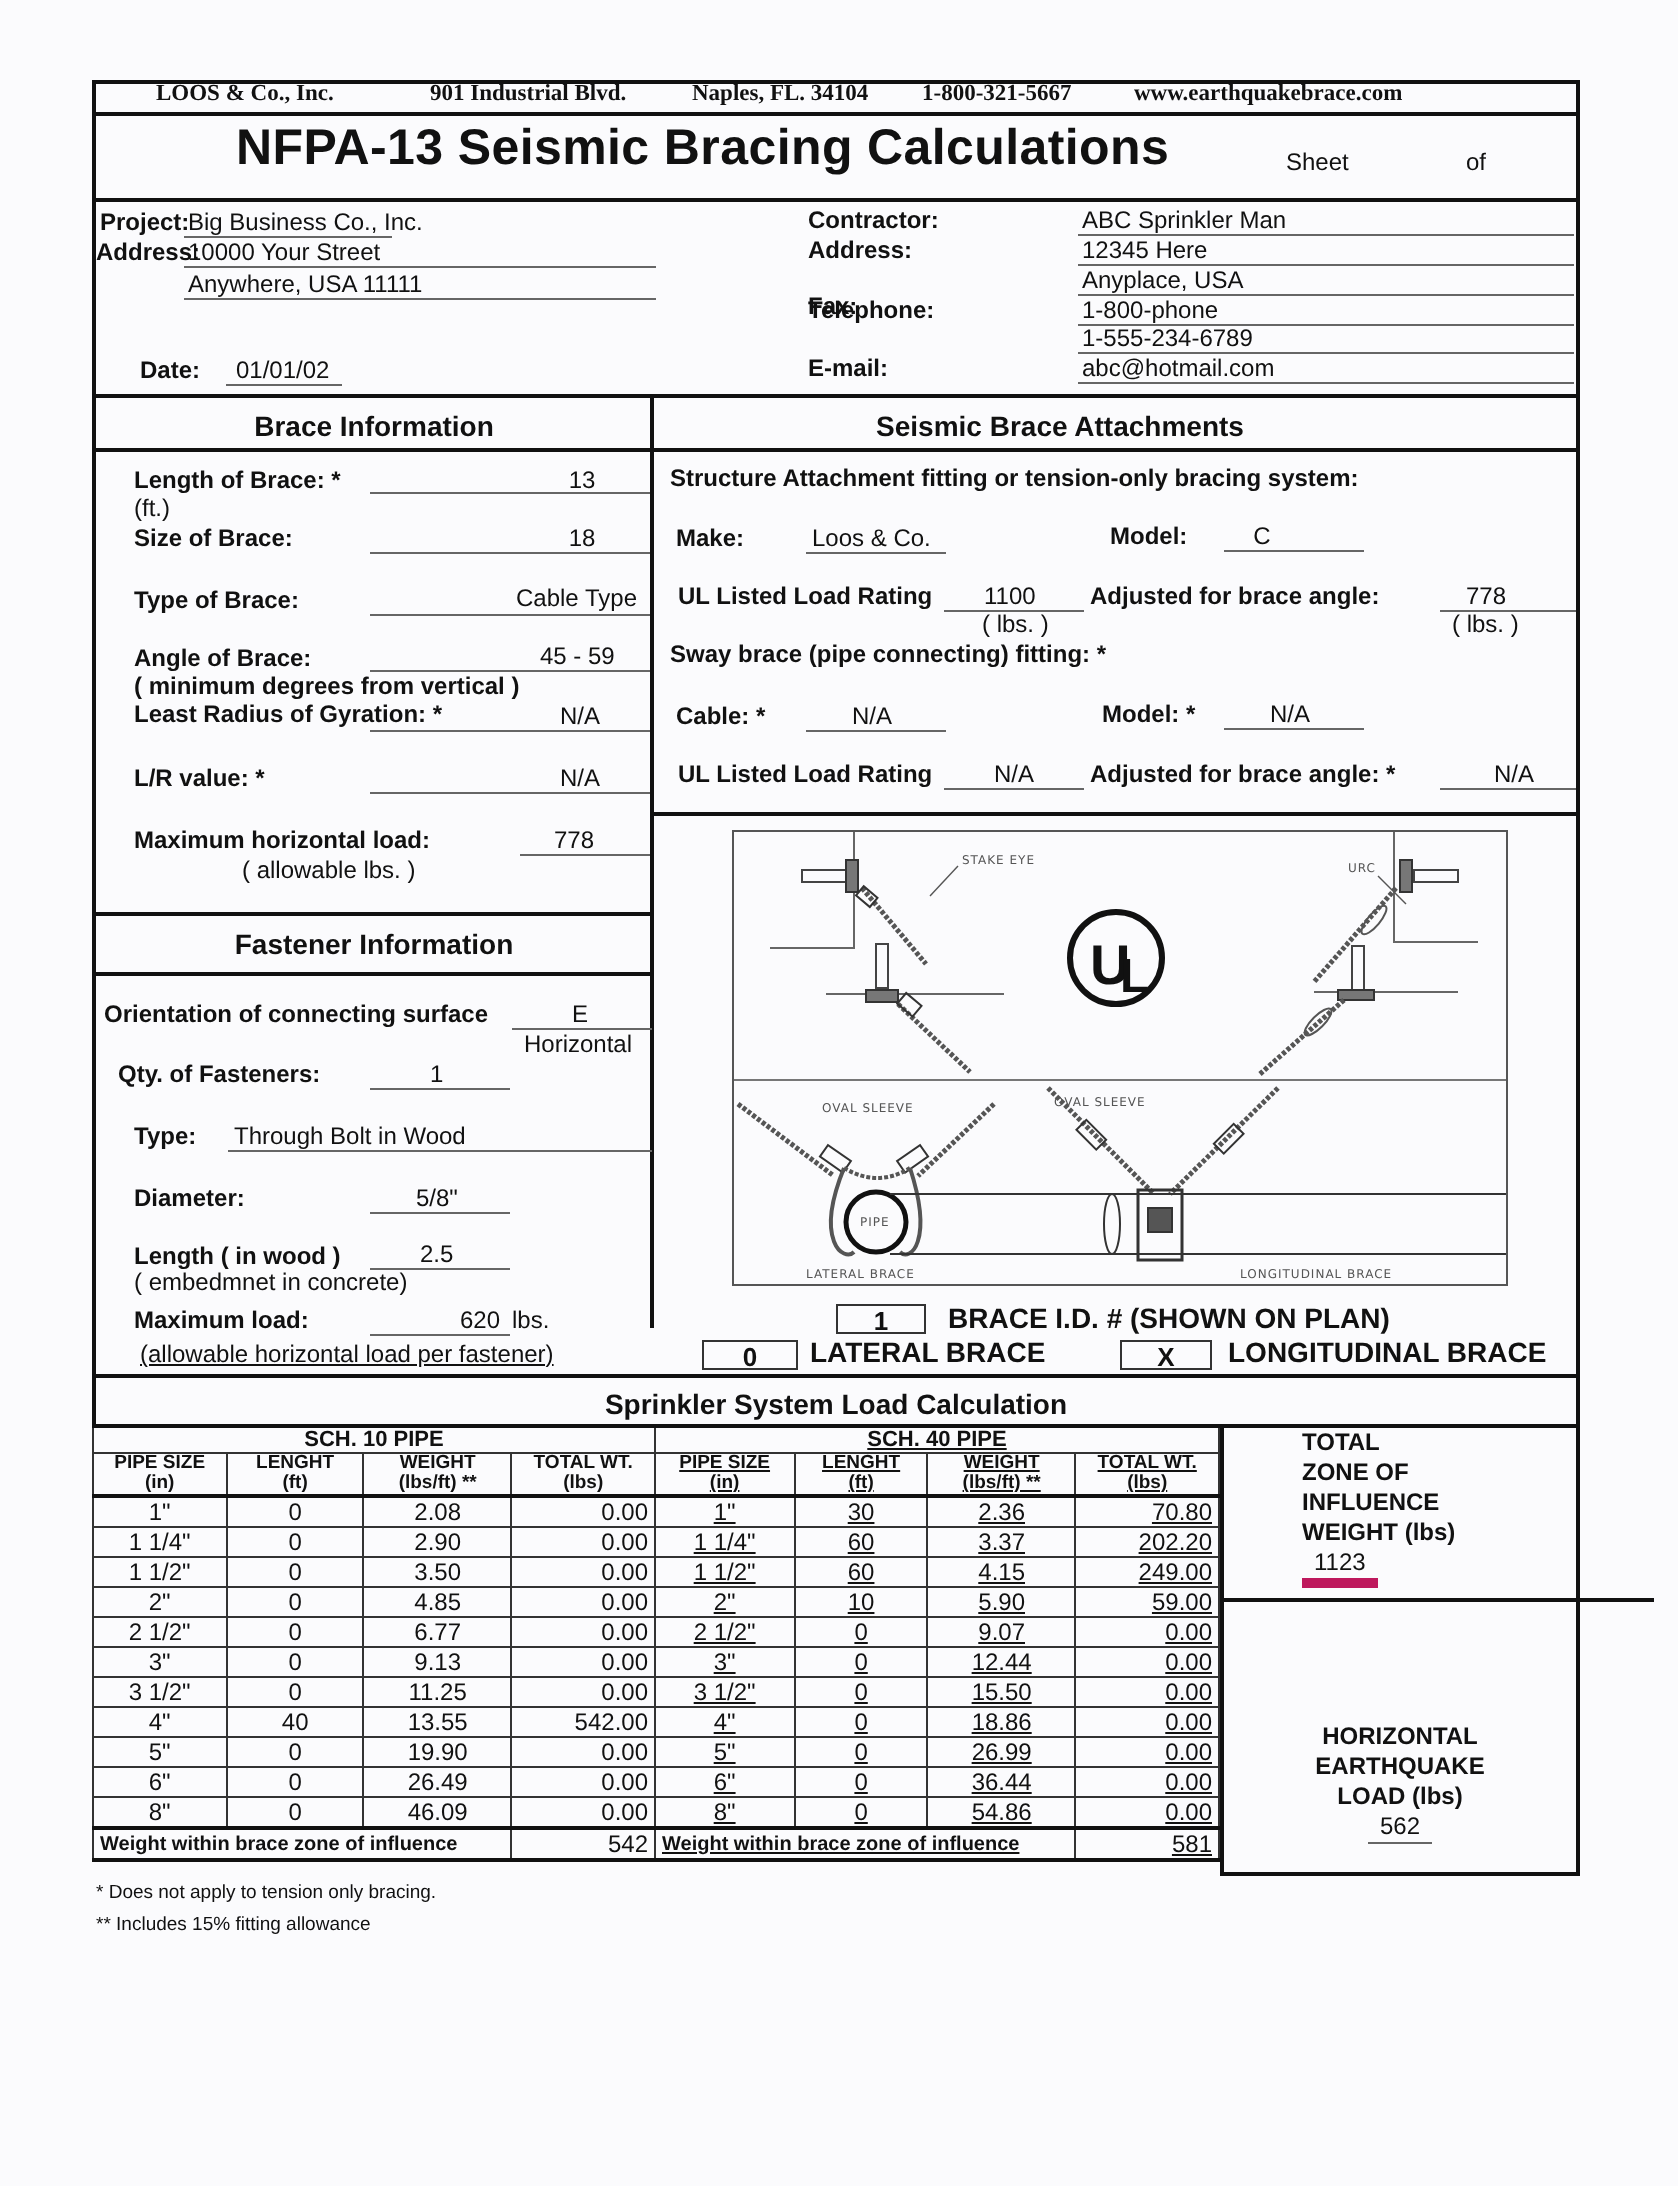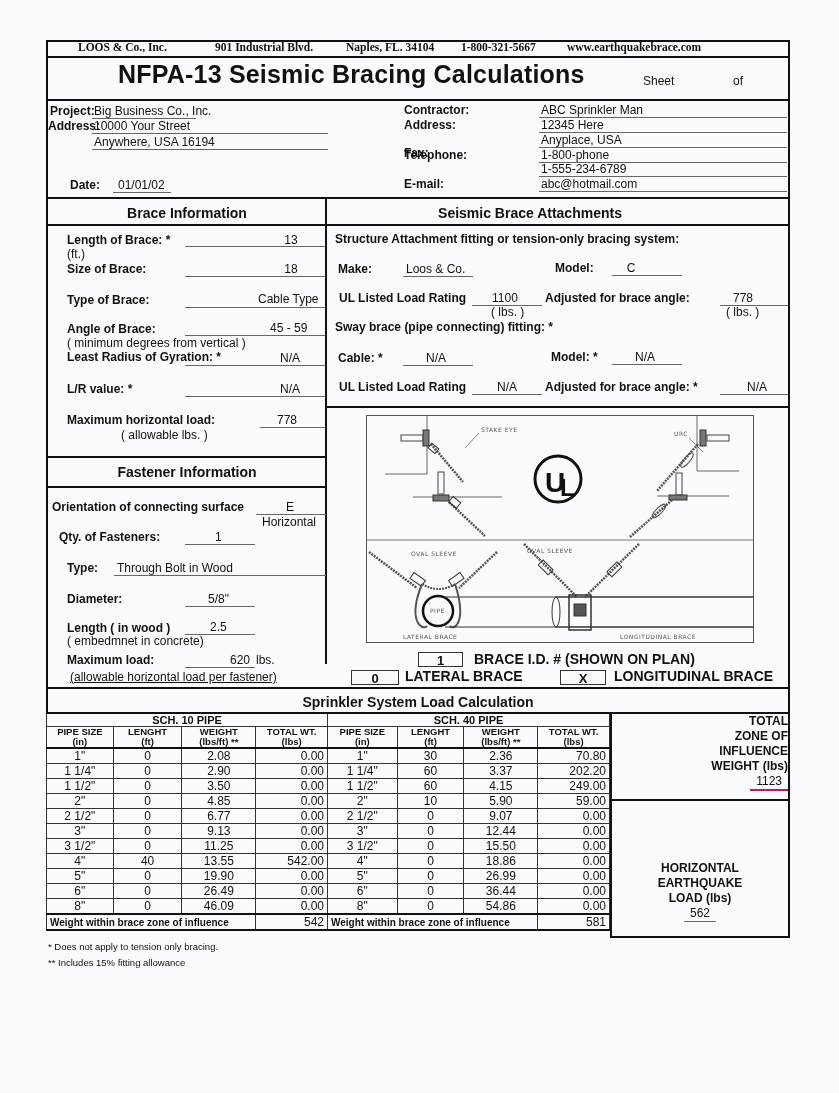--- a/index.html
+++ b/index.html
@@ -48,21 +48,21 @@
 <div class="abs t12" style="left:643px; top:74px;">Sheet</div>
 <div class="abs t12" style="left:733px; top:74px;">of</div>
 <div class="hline" style="left:46px; top:99px; width:744px;"></div>
 
 <div class="abs b t12" style="left:50px; top:104px;">Project:</div>
 <div class="abs t12" style="left:94px; top:104px;">Big Business Co., Inc.</div>
 <div class="uline" style="left:92px; top:118px; width:104px;"></div>
 <div class="abs b t12" style="left:48px; top:119px;">Address:</div>
 <div class="abs t12" style="left:94px; top:119px;">10000 Your Street</div>
 <div class="uline" style="left:92px; top:133px; width:236px;"></div>
-<div class="abs t12" style="left:94px; top:135px;">Anywhere, USA 16194</div>
+<div class="abs t12" style="left:94px; top:135px;">Anywhere, USA 11111</div>
 <div class="uline" style="left:92px; top:149px; width:236px;"></div>
 <div class="abs b t12" style="left:70px; top:178px;">Date:</div>
 <div class="abs t12" style="left:118px; top:178px;">01/01/02</div>
 <div class="uline" style="left:113px; top:192px; width:58px;"></div>
 
 <div class="abs b t12" style="left:404px; top:103px;">Contractor:</div>
 <div class="abs t12" style="left:541px; top:103px;">ABC Sprinkler Man</div>
 <div class="uline" style="left:539px; top:117px; width:248px;"></div>
 <div class="abs b t12" style="left:404px; top:118px;">Address:</div>
 <div class="abs t12" style="left:541px; top:118px;">12345 Here</div>
@@ -94,21 +94,21 @@
 <div class="abs t12" style="left:276px; top:262px; width:30px; text-align:center;">18</div>
 <div class="uline" style="left:185px; top:276px; width:140px;"></div>
 
 <div class="abs b t12" style="left:67px; top:293px;">Type of Brace:</div>
 <div class="abs t12" style="left:258px; top:292px;">Cable Type</div>
 <div class="uline" style="left:185px; top:307px; width:140px;"></div>
 
 <div class="abs b t12" style="left:67px; top:322px;">Angle of Brace:</div>
 <div class="abs t12" style="left:270px; top:321px;">45 - 59</div>
 <div class="uline" style="left:185px; top:335px; width:140px;"></div>
-<div class="abs t12" style="left:67px; top:336px;">( minimum degrees from vertical )</div>
+<div class="abs t12" style="left:67px; top:336px;font-weight:bold;">( minimum degrees from vertical )</div>
 
 <div class="abs b t12" style="left:67px; top:350px;">Least Radius of Gyration: *</div>
 <div class="abs t12" style="left:280px; top:351px;">N/A</div>
 <div class="uline" style="left:185px; top:365px; width:140px;"></div>
 
 <div class="abs b t12" style="left:67px; top:382px;">L/R value: *</div>
 <div class="abs t12" style="left:280px; top:382px;">N/A</div>
 <div class="uline" style="left:185px; top:396px; width:140px;"></div>
 
 <div class="abs b t12" style="left:67px; top:413px;">Maximum horizontal load:</div>
@@ -353,21 +353,21 @@
         <td class="c">46.09</td>
         <td class="r">0.00</td>
       </tr>
   <tr class="tot">
     <td colspan="3">Weight within brace zone of influence</td>
     <td class="r">542</td>
   </tr>
 </tbody>
   </table>
 
-<table class="pipe" style="left:327px; top:712px; width:283px;">
+<table class="pipe" style="left:327px; top:712px; width:283px;text-decoration:underline;">
   <colgroup>
       <col style="width:70px">
       <col style="width:67px">
       <col style="width:74px">
       <col style="width:72px">
     </colgroup>
   <tbody>
       <tr class="title">
         <td colspan="4" style="border-top:2px solid #111;">SCH. 40 PIPE</td>
       </tr>
@@ -450,26 +450,26 @@
         <td class="r">0.00</td>
       </tr>
   <tr class="tot">
     <td colspan="3">Weight within brace zone of influence</td>
     <td class="r">581</td>
   </tr>
 </tbody>
   </table>
 
 <div class="abs" style="left:610px; top:712px; width:180px; height:226px; border:2px solid #111; box-sizing:border-box; border-left-width:2px;">
-  <div class="abs" style="left:0; top:0; width:176px; height:85px; border-bottom:2px solid #111; text-align:right; font-size:12px; font-weight:bold; line-height:15px;">
+  <div class="abs" style="left:0; top:0; width:176px; height:85px; border-bottom:2px solid #111; text-align:left; font-size:12px; font-weight:bold; line-height:15px;padding-left:39px;">
     <div style="margin-top:0px;">TOTAL</div>
     <div>ZONE OF</div>
     <div>INFLUENCE</div>
     <div>WEIGHT (lbs)</div>
-    <div style="font-weight:normal; display:inline-block; border-bottom:2px solid #be185d; padding:0 6px;">1123</div>
+    <div style="font-weight:normal; display:inline-block; border-bottom:5px solid #be185d; padding:0 6px;">1123</div>
   </div>
   <div class="abs" style="left:0; top:145px; width:176px; height:77px; text-align:center; font-size:12px; font-weight:bold; line-height:15px;">
     <div style="margin-top:2px;">HORIZONTAL</div>
     <div>EARTHQUAKE</div>
     <div>LOAD (lbs)</div>
     <div style="font-weight:normal; display:inline-block; border-bottom:1px solid #666; padding:0 6px;">562</div>
   </div>
 </div>
 
 <div class="abs" style="left:48px; top:941px; font-size:9.5px;">* Does not apply to tension only bracing.</div>

